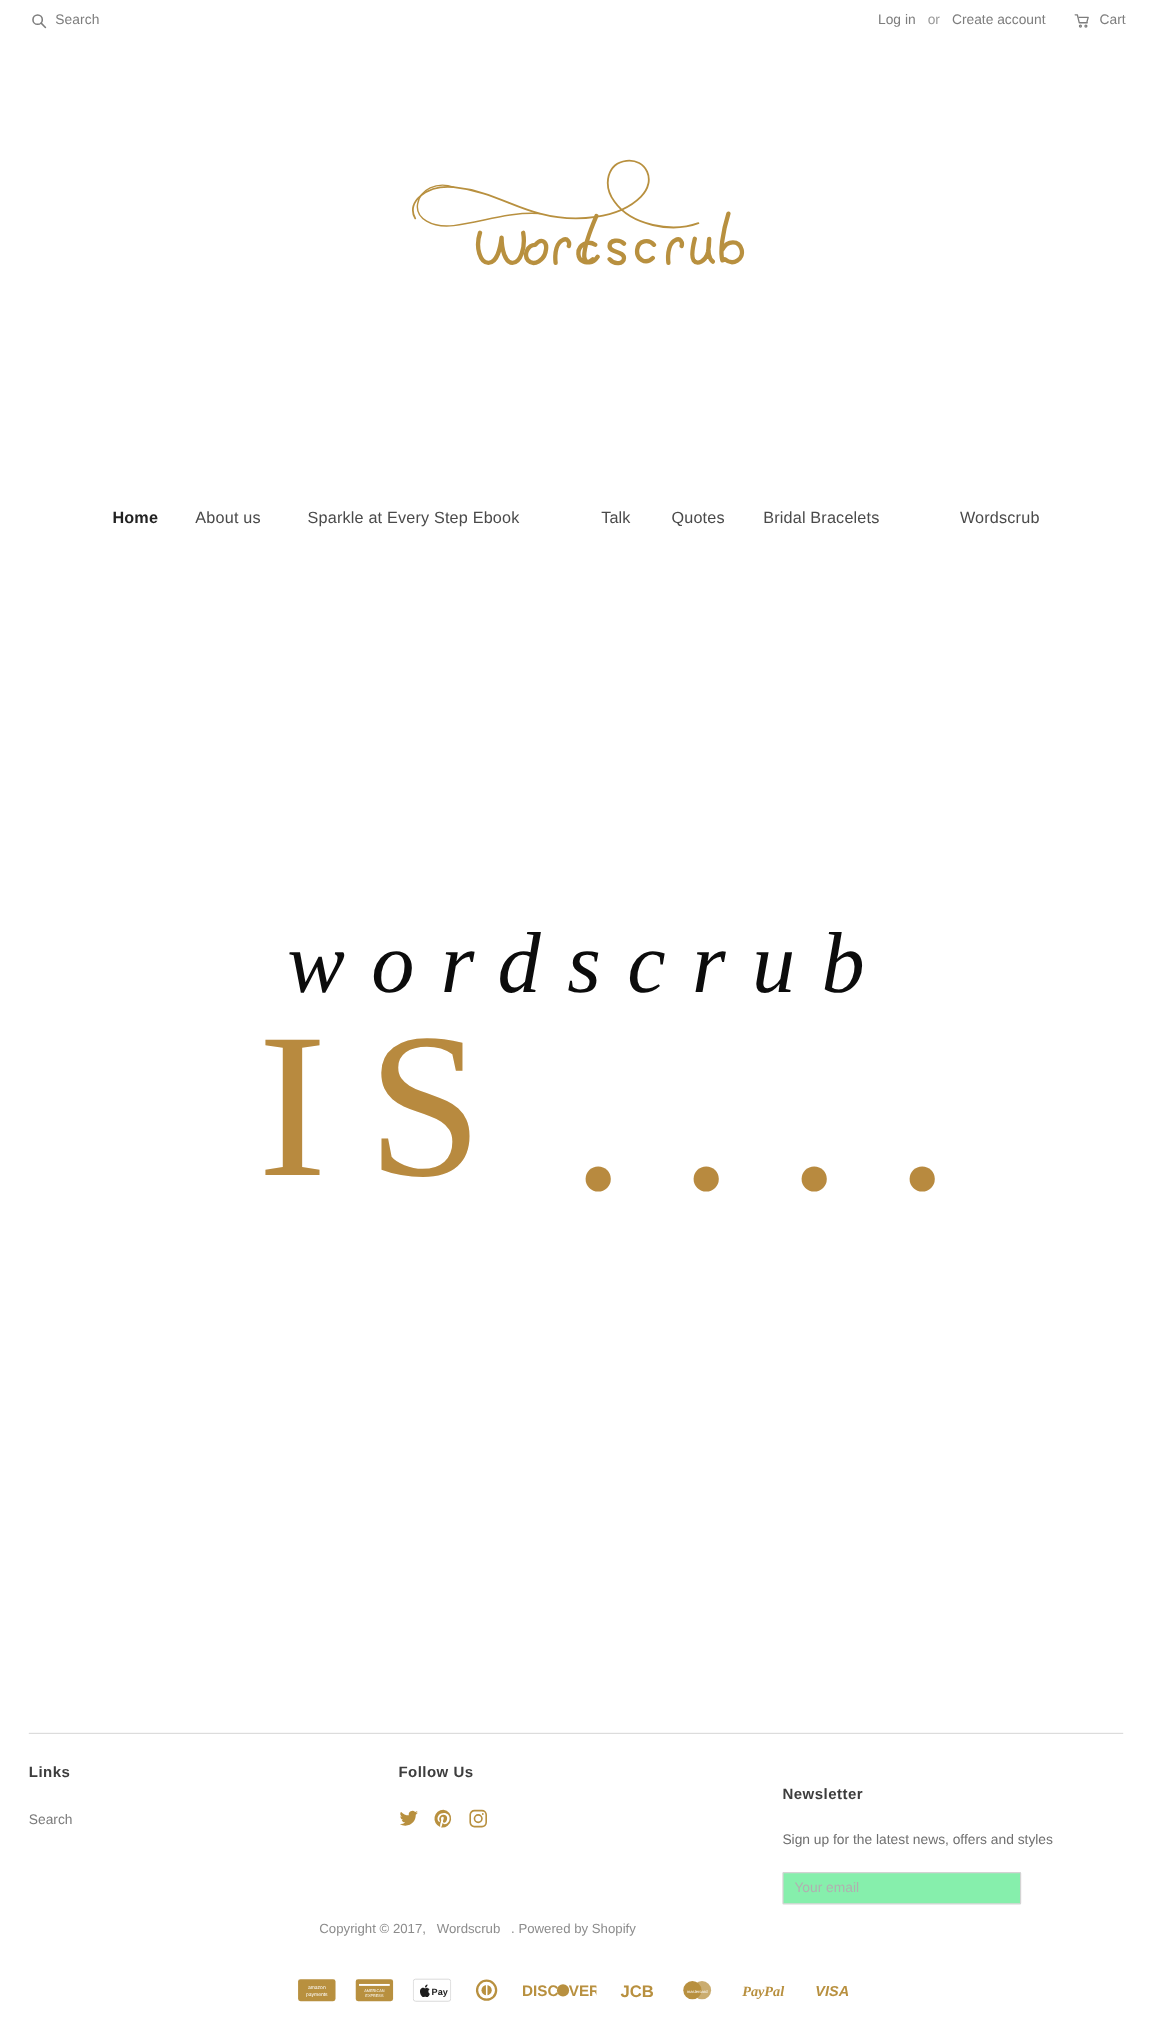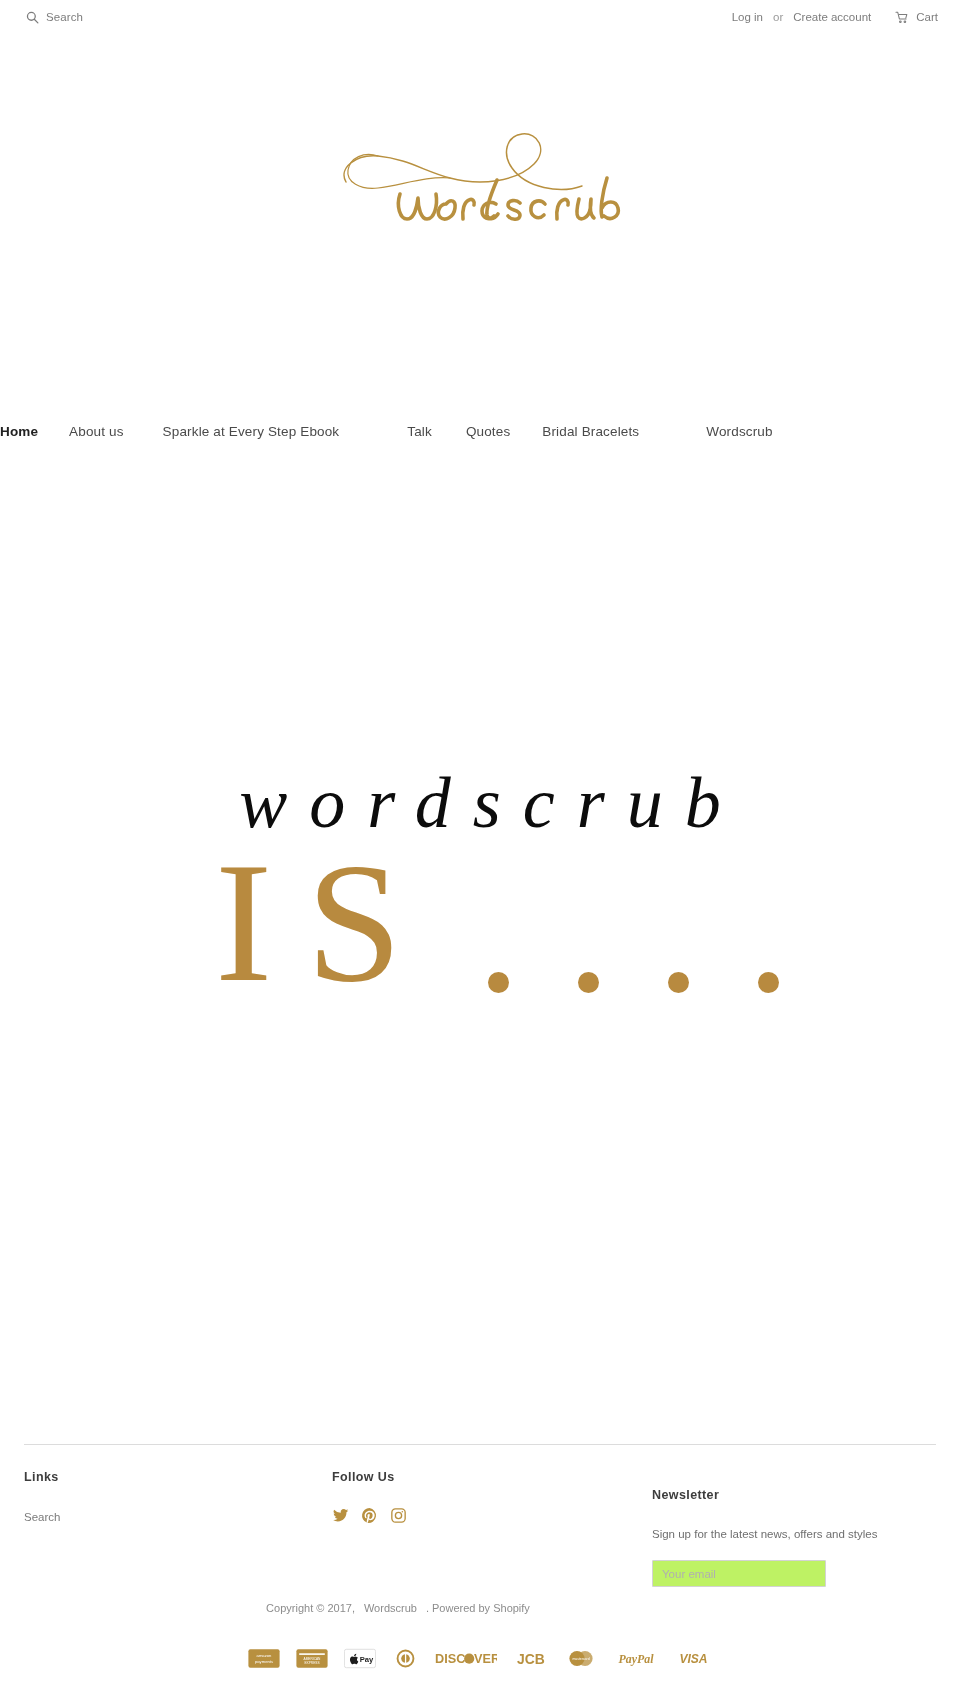--- a/index.html
+++ b/index.html
@@ -31,21 +31,21 @@
   .logo-area {
     position: absolute; top: 112px; left: 0; width: 960px; height: 130px;
     display: flex; align-items: center; justify-content: center;
   }
   .logo-svg { display: block; }
   .logo-alt { position: absolute; opacity: 0; font-size: 1px; }
 
   
   .mainnav {
     position: absolute; top: 424px; left: 0; width: 960px;
-    display: flex; align-items: flex-start; 
+    display: flex; align-items: flex-start; justify-content: center;
   }
   .nav-list { display: flex; align-items: baseline; }
   .nav-item {
     font-size: 13.5px; color: #4a4a4a; text-decoration: none;
     white-space: nowrap; cursor: pointer; letter-spacing: .15px;
   }
   .nav-item.active { font-weight: bold; color: #222222; }
   .nav-gap-1 { width: 31px; }
   .nav-gap-2 { width: 39px; }
   .nav-gap-3 { width: 68px; }
@@ -101,22 +101,22 @@
     letter-spacing: .4px; margin-bottom: 23px;
   }
   .f-link {
     display: block; font-size: 11.5px; color: #7b7b7b;
     text-decoration: none; cursor: pointer; line-height: 20px;
   }
   .f-text { font-size: 11.5px; color: #6f6f6f; line-height: 18px; }
   .social-row { display: flex; align-items: center; gap: 12px; }
   .social-ic { width: 17px; height: 17px; display: block; cursor: pointer; }
   .news-input {
-    margin-top: 17px; width: 174px; height: 27px;
-    border: 1px solid #d3d3d3; background: #bef264;
+    margin-top: 17px; width: 199px; height: 27px;
+    border: 1px solid #d3d3d3; background: #86efac;
     font-size: 11.5px; color: #555; padding: 0 9px;
     font-family: "Liberation Sans", sans-serif;
     border-radius: 1px;
   }
   .news-input::placeholder { color: #b0b0b0; }
   .news-btn {
     margin-top: 14px; height: 26px; padding: 0 14px;
     background: #3bb4e5; border: none; color: #ffffff;
     font-size: 11.5px; cursor: pointer; border-radius: 2px;
     font-family: "Liberation Sans", sans-serif;

